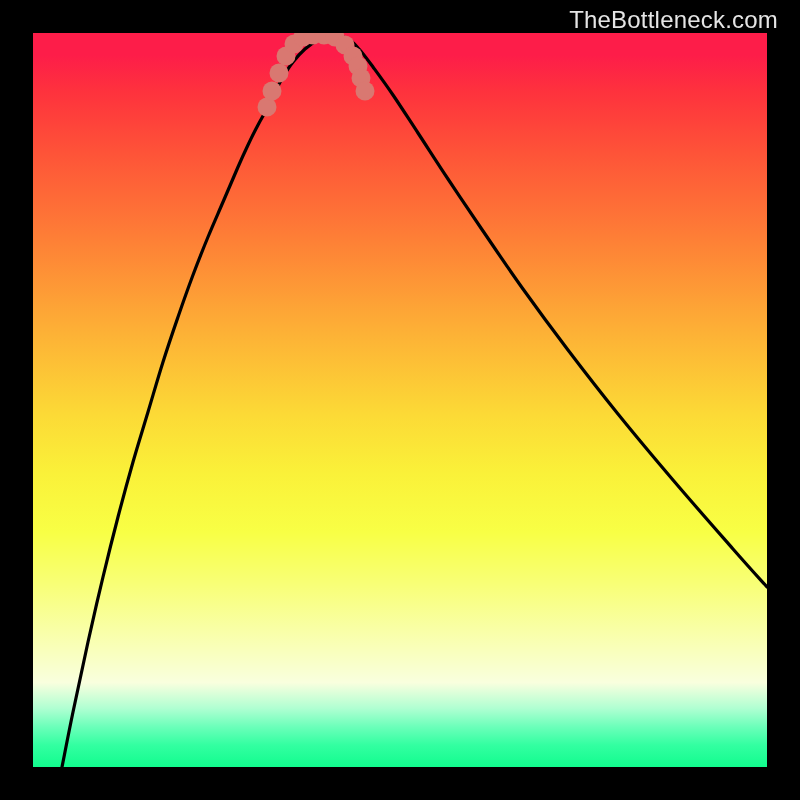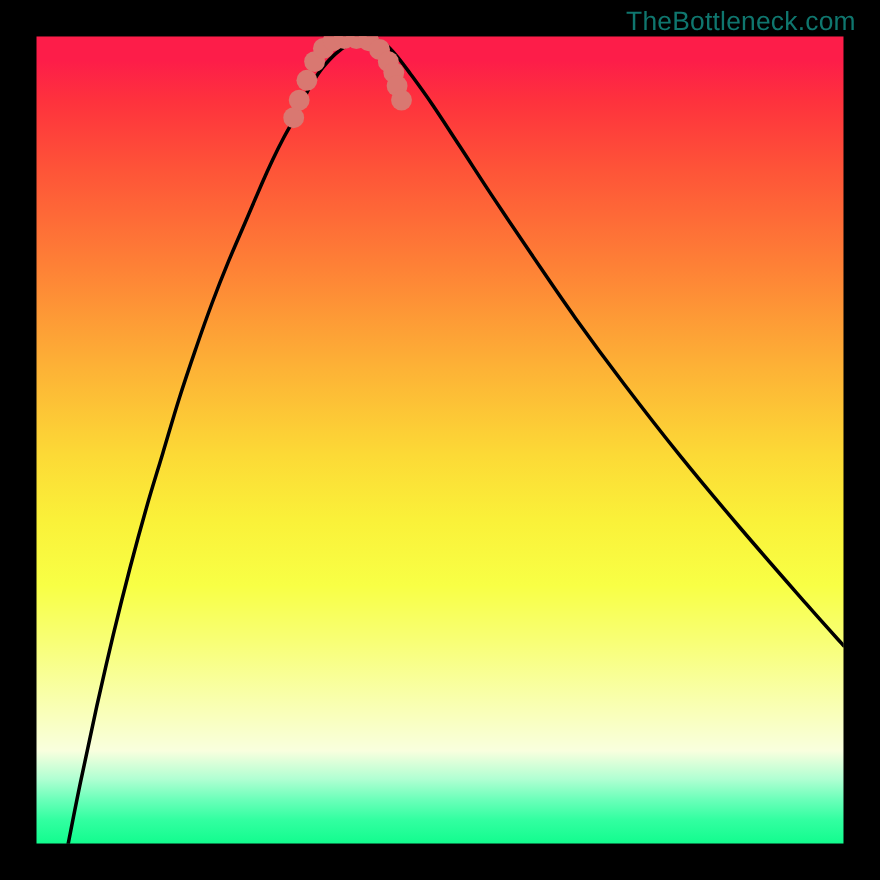--- a/index.html
+++ b/index.html
@@ -47,21 +47,21 @@
       rgb(176,255,210) 92%,
       rgb(108,255,186) 94.5%,
       rgb(51,255,161) 97%,
       rgb(18,252,142) 100%
     );
   }
   .watermark {
     position: absolute;
     top: 6px;
     right: 22px;
-    color: #0f766e;
+    color: #e5e5e5;
     font-size: 24px;
     font-weight: 500;
     letter-spacing: 0.2px;
     z-index: 5;
   }
   svg.curves {
     position: absolute;
     left: 0; top: 0;
     width: 734px;
     height: 734px;

